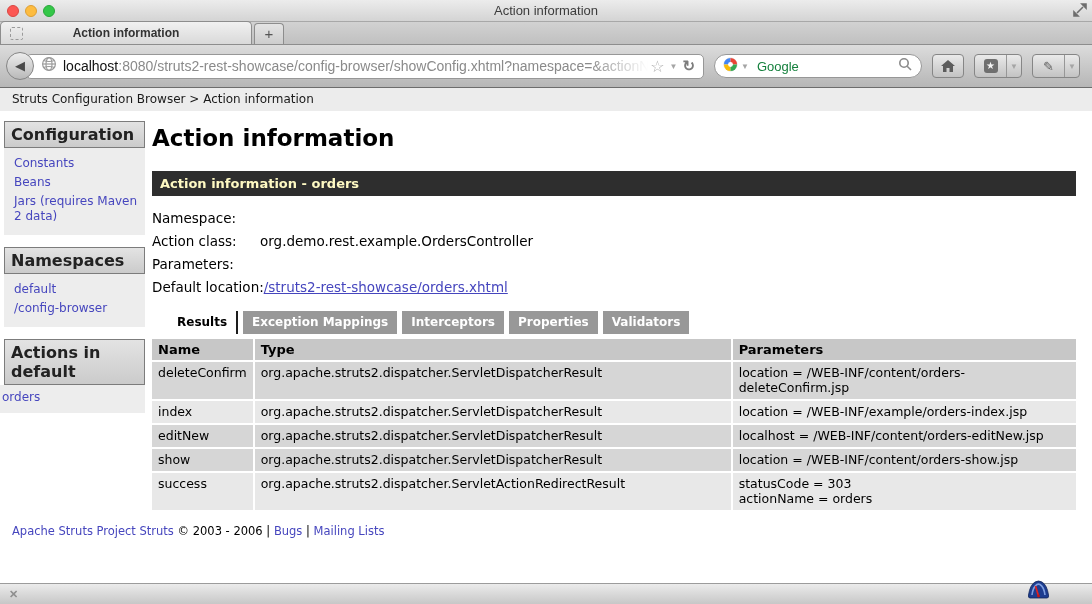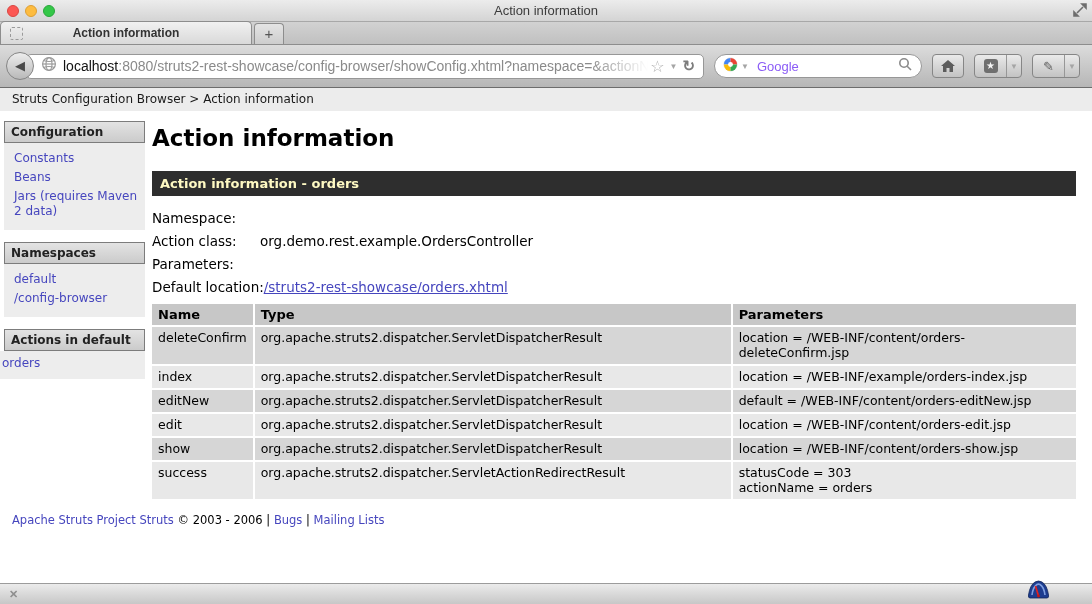--- a/index.html
+++ b/index.html
@@ -41,42 +41,42 @@
   .globe-icon { flex:0 0 16px; margin-right:6px; }
   .url-text { flex:1 1 auto; overflow:hidden; white-space:nowrap; font-size:14px;
               -webkit-mask-image:linear-gradient(90deg,#000 90%,transparent); mask-image:linear-gradient(90deg,#000 90%,transparent); }
   .url-host { color:#111; }
   .url-rest { color:#8a8a8a; }
   .star-glyph { color:#b0b0b0; font-size:16px; margin:0 2px; }
   .tri { color:#a5a5a5; font-size:8px; margin:0 3px; }
   .reload-glyph { color:#7d7d7d; font-size:15px; font-weight:bold; margin:0 2px; }
   .searchbar { height:24px; width:208px; margin-left:10px; background:#fff; border:1px solid #979797;
                border-radius:12px; display:flex; align-items:center; padding:0 8px; }
-  .search-text { flex:1; font-size:13px; color:#8b5cf6; margin-left:5px; }
+  .search-text { flex:1; font-size:13px; color:#15803d; margin-left:5px; }
   .toolbtn { height:24px; margin-left:10px; background:linear-gradient(#eaeaea,#c3c3c3); border:1px solid #868686;
              border-radius:4px; display:flex; align-items:center; justify-content:center; }
   .toolbtn.home { width:32px; }
   .split { width:48px; }
   .split .seg { flex:1; display:flex; align-items:center; justify-content:center; height:100%; }
   .split .seg + .seg { border-left:1px solid #979797; flex:0 0 14px; }
   .star-badge { width:14px; height:14px; background:#6f6f6f; border-radius:3px; color:#f4f4f4;
                 font-size:10px; line-height:14px; text-align:center; }
   .pencil { color:#5f5f5f; font-size:13px; transform:rotate(0deg); }
 
   
   .page { flex:1 1 auto; background:#fff; overflow:hidden; }
   .breadcrumb { background:#ececec; padding:4px 12px 5px; font-size:12px; color:#1a1a1a;
                 font-family:"DejaVu Sans", sans-serif; }
   .cols { display:flex; align-items:flex-start; }
 
   
   .sidebar { flex:0 0 152px; font-family:"DejaVu Sans", sans-serif; padding-top:10px; }
   .side-section { margin-bottom:12px; }
   .side-head { margin-left:4px; width:141px; border:1px solid #7c7c7c; background:linear-gradient(#e3e3e3,#cbcbcb);
-               font-size:12px; font-weight:bold; color:#222; padding:3px 6px; }
+               font-size:16px; font-weight:bold; color:#222; padding:3px 6px; }
   .side-body { margin-left:4px; width:141px; background:#ededed; padding:6px 2px 7px 10px; }
   .side-body a, .side-orders a { color:#4646be; font-size:12px; text-decoration:none; display:block; margin:2px 0 4px; line-height:15px; }
   .side-orders { width:145px; background:#ededed; padding:3px 0 4px 2px; }
 
   
   .main { flex:1 1 auto; margin-right:16px; font-family:"DejaVu Sans", sans-serif; }
   h1.page-title { font-size:23px; font-weight:bold; color:#000; margin:14px 0 20px; }
   .panel-title { background:#2e2e2e; color:#fef9c3; font-size:13px; font-weight:bold; padding:5px 8px; margin-bottom:14px; }
   .field-row { font-size:13.5px; color:#000; margin-bottom:7px; line-height:16px; }
   .field-label { display:inline-block; min-width:108px; }
@@ -229,20 +229,27 @@
 
       <div class="main">
         <h1 class="page-title">Action information</h1>
         <div class="panel-title">Action information - orders</div>
 
         <div class="field-row"><span class="field-label">Namespace:</span><span></span></div>
         <div class="field-row"><span class="field-label">Action class:</span><span>org.demo.rest.example.OrdersController</span></div>
         <div class="field-row"><span class="field-label">Parameters:</span><span></span></div>
         <div class="field-row"><span class="field-label">Default location:</span><a href="#" class="field-link">/struts2-rest-showcase/orders.xhtml</a></div>
 
+        <div class="ctabs">
+          <span class="ctab active">Results</span>
+          <span class="ctab inactive">Exception Mappings</span>
+          <span class="ctab inactive">Interceptors</span>
+          <span class="ctab inactive">Properties</span>
+          <span class="ctab inactive">Validators</span>
+        </div>
 
         <table class="results">
           <thead>
             <tr>
               <th class="col-name">Name</th>
               <th class="col-type">Type</th>
               <th>Parameters</th>
             </tr>
           </thead>
           <tbody>
@@ -252,26 +259,21 @@
               <td>location = /WEB-INF/content/orders-deleteConfirm.jsp</td>
             </tr>
             <tr class="even">
               <td>index</td>
               <td>org.apache.struts2.dispatcher.ServletDispatcherResult</td>
               <td>location = /WEB-INF/example/orders-index.jsp</td>
             </tr>
             <tr class="odd">
               <td>editNew</td>
               <td>org.apache.struts2.dispatcher.ServletDispatcherResult</td>
-              <td>default = /WEB-INF/content/orders-editNew.jsp</td>
-            </tr>
-            <tr class="even">
-              <td>edit</td>
-              <td>org.apache.struts2.dispatcher.ServletDispatcherResult</td>
-              <td>location = /WEB-INF/content/orders-edit.jsp</td>
+              <td>localhost = /WEB-INF/content/orders-editNew.jsp</td>
             </tr>
             <tr class="odd">
               <td>show</td>
               <td>org.apache.struts2.dispatcher.ServletDispatcherResult</td>
               <td>location = /WEB-INF/content/orders-show.jsp</td>
             </tr>
             <tr class="even">
               <td>success</td>
               <td>org.apache.struts2.dispatcher.ServletActionRedirectResult</td>
               <td><span>statusCode = 303</span><span class="p2">actionName = orders</span></td>

